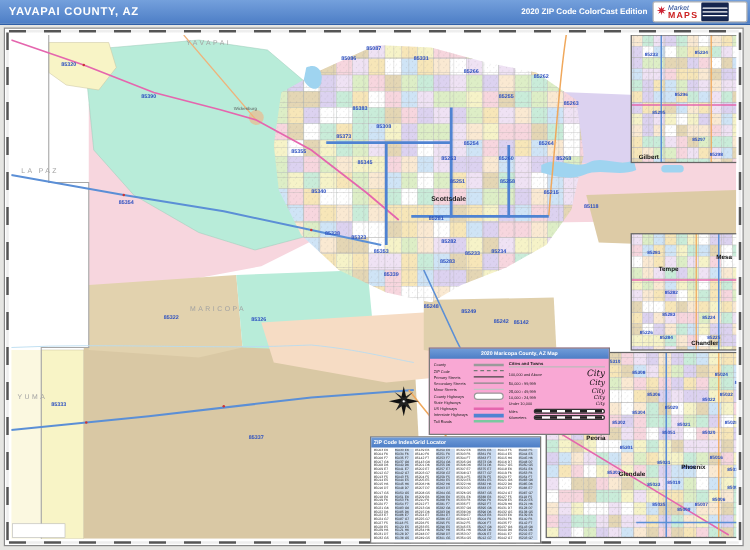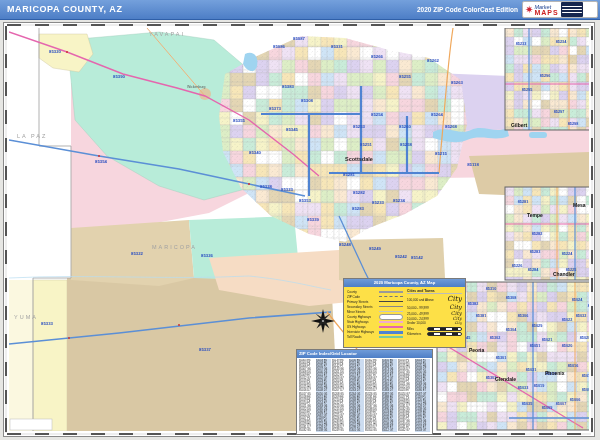--- a/index.html
+++ b/index.html
@@ -30,21 +30,21 @@
   #mapsvg{position:absolute;left:5px;top:5px;}
   svg text{font-family:"Liberation Sans",sans-serif;}
   text.zl{fill:#2b4fc0;font-size:4.3px;font-weight:bold;text-anchor:middle;}
   text.cl{fill:#a2a2a2;font-size:5.5px;letter-spacing:2px;}
   text.cityl{fill:#1c1c1c;font-size:5.5px;font-weight:bold;}
   text.townl{fill:#555;font-size:3.5px;}
   text.izl{fill:#2b4fc0;font-size:3.8px;font-weight:bold;}
   text.icityl{fill:#111;font-size:5px;font-weight:bold;}
 
   
-  #legend{position:absolute;left:343px;top:278px;width:123px;height:70px;background:#fde047;
+  #legend{position:absolute;left:343px;top:278px;width:145px;height:70px;background:#f9a8d4;
     border:1px solid #7a7a7a;box-sizing:border-box;z-index:5;}
   #legend-header{height:8px;background:linear-gradient(#6f9bd8,#4d7ec6);color:#fff;font-size:4.2px;
     font-weight:bold;text-align:center;line-height:8px;}
   #legend-body{display:flex;padding:2px 3px;gap:4px;}
   #legend-left{width:56px;}
   .lrow{display:flex;align-items:center;height:5.1px;}
   .lrow .lt{width:30px;font-size:3.1px;color:#222;white-space:nowrap;}
   .lrow .ls{flex:1;margin-left:2px;}
   .ls.s0{height:2px;background:#9a9a9a;}
   .ls.s1{height:0;border-top:1px dashed #777;}
@@ -75,21 +75,21 @@
   .icol{flex:1;overflow:hidden;}
   .icol.alt{background:#ccdcf0;}
   .ie{font-size:2.7px;line-height:3.05px;color:#222;white-space:nowrap;}
 </style>
 </head>
 <body>
 
 <div id="stage">
 
   <div id="titlebar">
-    <span id="map-title">MARICOPA COUNTY, AZ</span>
+    <span id="map-title">YAVAPAI COUNTY, AZ</span>
     <span id="edition">2020 ZIP Code ColorCast Edition</span>
     <div id="logo">
       <span class="star">✷</span>
       <span class="brand">
         <span class="top">Market</span>
         <span class="bot">MAPS</span>
       </span>
       <span class="badge">
           <i></i>
           <i></i>

